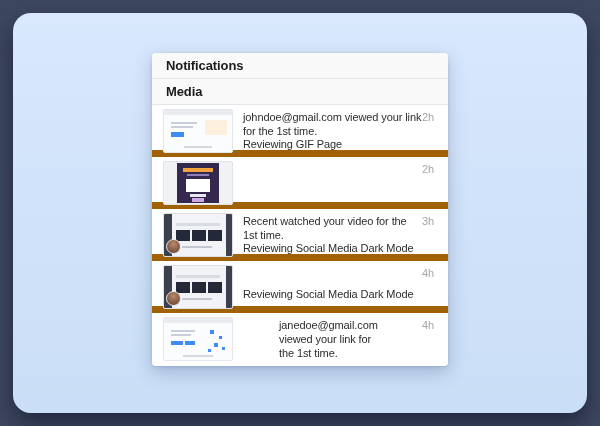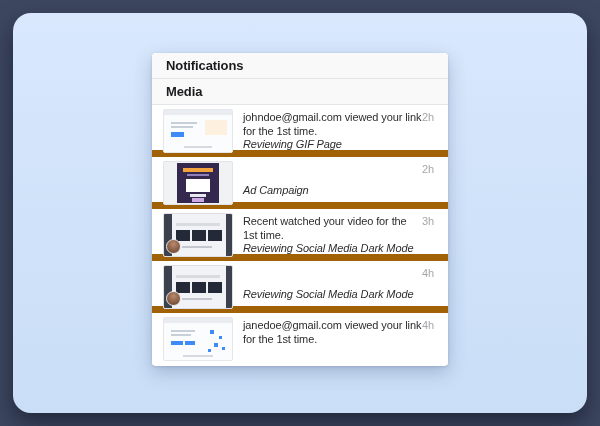--- a/index.html
+++ b/index.html
@@ -52,21 +52,21 @@
   .notification-item {
     height: 52px;
     flex: 0 0 52px;
     display: flex;
     align-items: flex-start;
     padding: 4px 10px 4px 11px;
     border-bottom: 7px solid #a16207;
     background: #ffffff;
     cursor: pointer;
   }
-  .notification-item:last-child { border-bottom: none; }
+  .notification-item:last-child { border-bottom: none; gap: 36px; }
 
   
   .thumb {
     position: relative;
     width: 70px; height: 44px;
     flex: 0 0 70px;
     margin-right: 10px;
     border: 1px solid #e5e7ea;
     border-radius: 2px;
     background-repeat: no-repeat;
@@ -166,21 +166,20 @@
     letter-spacing: -0.1px;
   }
   .item-title {
     margin-top: auto;
     font-size: 11px;
     line-height: 13px;
     color: #2c2c2e;
     letter-spacing: -0.1px;
     padding-bottom: 1px;
     white-space: nowrap;
-    font-style: italic;
   }
   .item-time {
     flex: 0 0 16px;
     font-size: 11px;
     line-height: 13px;
     color: #a6a6ab;
     padding-top: 2px;
     word-break: break-all;
   }
 </style>
@@ -202,21 +201,20 @@
     <div class="item-body">
       <div class="item-message">johndoe@gmail.com viewed your link for the 1st time.</div>
       <div class="item-title">Reviewing GIF Page</div>
     </div>
     <div class="item-time">2h</div>
   </div>
 
   <div class="notification-item">
     <div class="thumb thumb-ad-campaign"></div>
     <div class="item-body">
-      <div class="item-title">Ad Campaign</div>
     </div>
     <div class="item-time">2h</div>
   </div>
 
   <div class="notification-item">
     <div class="thumb thumb-video-dark"></div>
     <div class="item-body">
       <div class="item-message">Recent watched your video for the 1st time.</div>
       <div class="item-title">Reviewing Social Media Dark Mode</div>
     </div>

